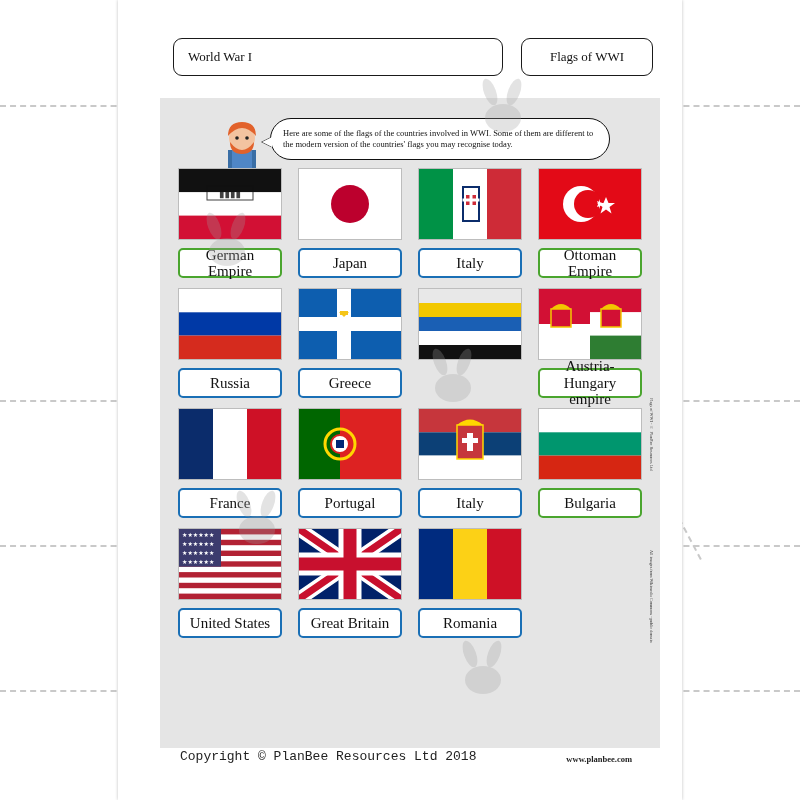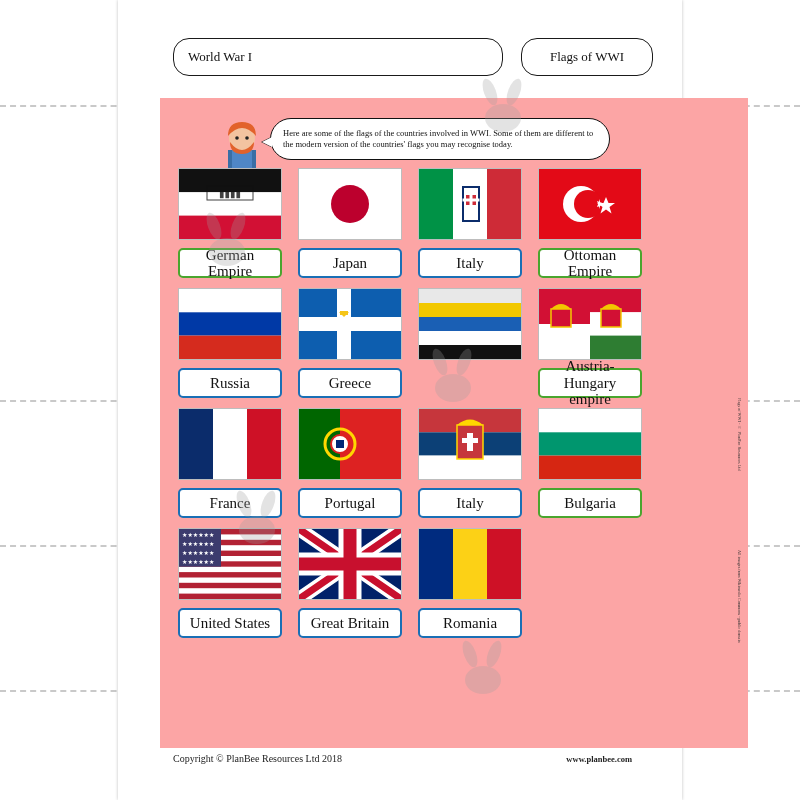--- a/index.html
+++ b/index.html
@@ -20,35 +20,35 @@
   }
   .page-inner{
     position:absolute;inset:0;
   }
   
   .hdr{
     position:absolute;
     top:38px;
     height:38px;
     border:1.6px solid #1a1a1a;
-    border-radius:16px;
+    border-radius:9px;
     background:#fff;
     display:flex;align-items:center;
     box-sizing:border-box;
   }
   .hdr-left{left:55px;width:330px;padding-left:14px;}
   .hdr-right{left:395px;width:132px;justify-content:center;margin-left:8px;}
   .hdr span{font-size:13px;color:#111;font-family:"Liberation Serif",serif;}
 
   
   .panel{
     position:absolute;
     left:42px;top:98px;
-    width:588px;height:650px;
-    background:#fca5a5;
+    width:500px;height:650px;
+    background:#e5e5e5;
   }
 
   
   .character{
     position:absolute;left:58px;top:22px;width:48px;height:58px;
   }
   .bubble{
     position:absolute;left:110px;top:20px;width:340px;height:42px;
     background:#fff;border:1.4px solid #111;border-radius:22px;
     box-sizing:border-box;padding:6px 12px;
@@ -80,21 +80,21 @@
     margin-top:8px;width:104px;height:30px;
     background:#fff;border:2px solid #1a6fb5;border-radius:5px;
     display:flex;align-items:center;justify-content:center;
     box-sizing:border-box;text-align:center;
     font-size:15px;color:#111;line-height:1.1;padding:0 3px;
   }
   .label.green{border-color:#4aa52e;}
 
   
   .footer-left{
-    position:absolute;left:55px;bottom:36px;font-size:10px;color:#222;
+    position:absolute;left:62px;bottom:36px;font-size:13px;color:#222;font-family:Liberation Mono, monospace;
   }
   .footer-right{
     position:absolute;right:50px;bottom:36px;font-size:8.5px;color:#222;font-weight:bold;
   }
   .side-note{
     position:absolute;right:6px;top:300px;width:10px;
     font-size:4.2px;color:#333;writing-mode:vertical-rl;
     line-height:1.4;
   }
   .side-note2{

